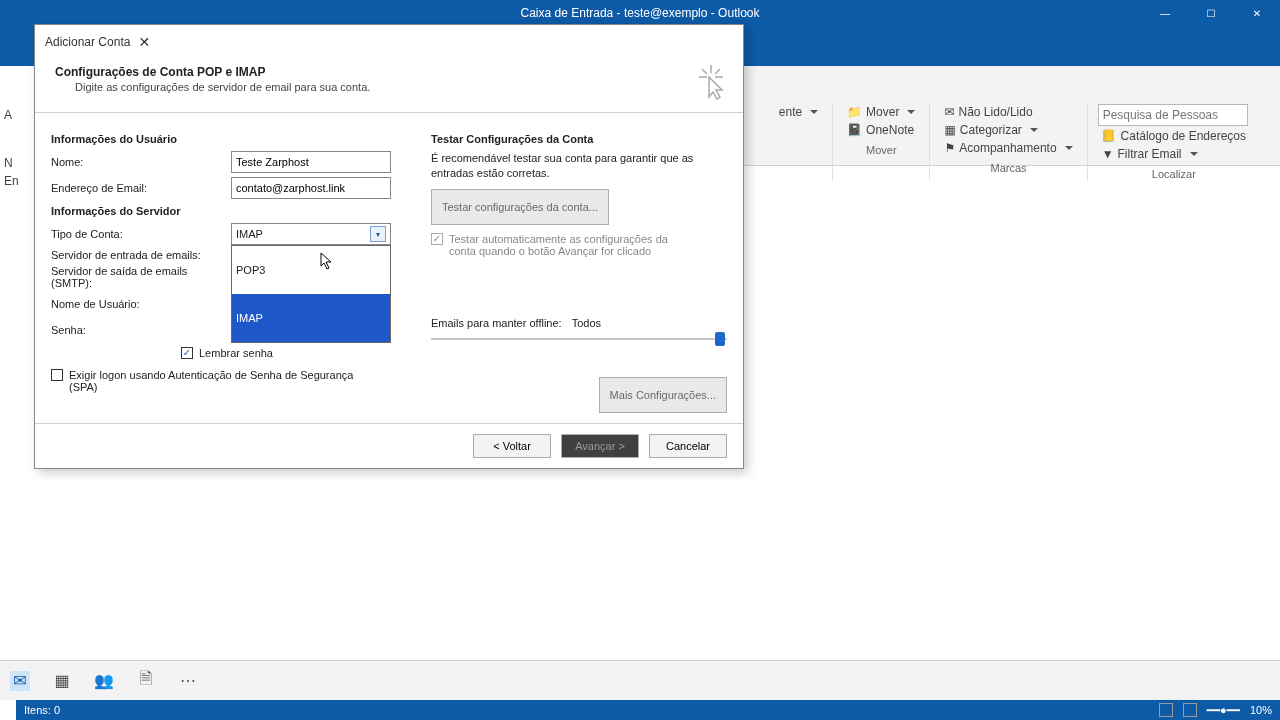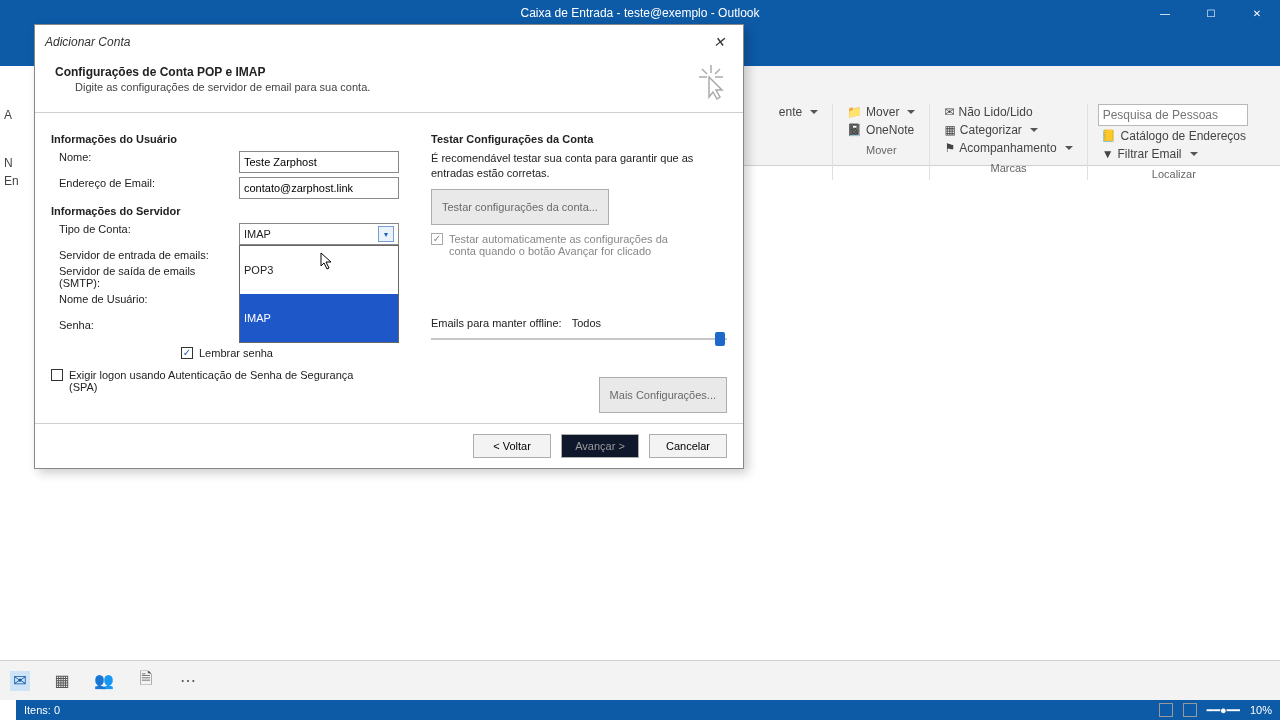--- a/index.html
+++ b/index.html
@@ -21,31 +21,31 @@
 
 
 .bottom-nav { position:absolute; bottom:20px; left:0; right:0; height:40px; border-top:1px solid #d0d0d0; background:#f3f3f3; display:flex; align-items:center; padding:0 10px; gap:22px;}
 .bottom-nav .nicon { width:20px; height:20px; display:flex; align-items:center; justify-content:center; color:#555; font-size:16px;}
 .bottom-nav .nicon.active{ background:#cfe3f7; color:#0d5aa7;}
 .status-bar { position:absolute; bottom:0; left:16px; right:0; height:20px; background:#0d5aa7; color:#fff; font-size:11px; display:flex; align-items:center; padding:0 8px; justify-content:space-between;}
 .status-bar .right{ display:flex; gap:10px; align-items:center;}
 
 
 .dialog { position:absolute; left:34px; top:24px; width:710px; background:#fff; border:1px solid #888; box-shadow:4px 4px 10px rgba(0,0,0,.2); }
-.dlg-title { height:34px; display:flex; align-items:center; justify-content:space-between; padding:0 10px; font-size:12px; color:#333;font-style:italic; }
+.dlg-title { height:34px; display:flex; align-items:center; padding:0 10px; font-size:12px; color:#333; }
 .dlg-close { width:28px; height:24px; display:flex; align-items:center; justify-content:center; font-size:14px; color:#333; cursor:pointer;}
 .dlg-header { padding:6px 20px 19px 20px; border-bottom:1px solid #d0d0d0; position:relative;}
 .dlg-header .h1 { font-weight:600; font-size:12px; color:#222;}
 .dlg-header .h2 { font-size:11px; color:#444; padding-left:20px; padding-top:2px;}
 .dlg-header .cursor-icon { position:absolute; right:18px; top:6px; color:#888;}
 .dlg-body { display:flex; padding:14px 16px 10px 16px; gap:20px; font-size:11px; color:#222;}
 .col-left { width:360px; }
 .col-right { flex:1; }
 .sect { font-weight:700; margin:6px 0 6px 0; font-size:11px;}
-.frow { display:flex; align-items:flex-start; margin:4px 8px; }
+.frow { display:flex; align-items:center; margin:4px 0; }
 .frow label { width:180px; }
 .txt { width:160px; height:22px; border:1px solid #888; padding:2px 4px; font-size:11px; background:#fff;}
 .select-wrap { position:relative; width:160px;}
 .sel { width:160px; height:22px; border:1px solid #888; background:#fff; padding:2px 4px; font-size:11px; display:flex; align-items:center; justify-content:space-between;}
 .sel .arrow { width:16px; height:16px; border:1px solid #7a9fd6; background:#eaf2fb; display:flex; align-items:center; justify-content:center; font-size:8px; color:#1b5fb5;}
 .ddlist { position:absolute; top:22px; left:0; width:160px; border:1px solid #666; background:#fff; z-index:5;}
 .ddlist .opt { padding:18px 4px; font-size:11px;}
 .ddlist .opt.hl{ background:#1e57c8; color:#fff;}
 .chk { display:flex; align-items:center; gap:6px; margin-top:6px; margin-left:130px;}
 .chk2 { display:flex; align-items:flex-start; gap:6px; margin-top:10px;}
@@ -58,21 +58,21 @@
 .auto-chk .box{ border-color:#aaa;}
 .auto-chk .box.checked::after{color:#8a8a8a;}
 .offline-row{ display:flex; align-items:center; gap:10px; font-size:11px; margin-top:60px;}
 .slider { position:relative; flex:1; height:20px;}
 .slider-track{ position:absolute; left:0; right:0; top:9px; height:2px; background:#c8c8c8;}
 .slider-thumb{ position:absolute; right:2px; top:3px; width:10px; height:14px; background:#1e68c8; border-radius:2px;}
 .more-cfg { text-align:right; margin-top:28px;}
 
 .dlg-footer { border-top:1px solid #d0d0d0; padding:10px 16px; display:flex; justify-content:flex-end; gap:10px;}
 .btn { min-width:78px; height:24px; border:1px solid #adadad; background:#f3f3f3; font-size:11px; display:flex; align-items:center; justify-content:center; cursor:pointer;}
-.btn.disabled{ color:#9a9a9a; background:#0f172a;}
+.btn.disabled{ color:#9a9a9a; background:#404040;}
 
 
 .caret::after{content:""; display:inline-block; border:4px solid transparent; border-top-color:#555; margin-left:4px; transform:translateY(2px);}
 
 
 .cursor-arrow{ position:absolute; left:320px; top:252px; z-index:20; pointer-events:none;}
 .cursor-arrow svg{ width:14px; height:18px;}
 
 
 .left-clip{ position:absolute; left:0; top:66px; width:34px; height:570px; background:#fff; color:#444; font-size:12px; padding-top:40px;}

